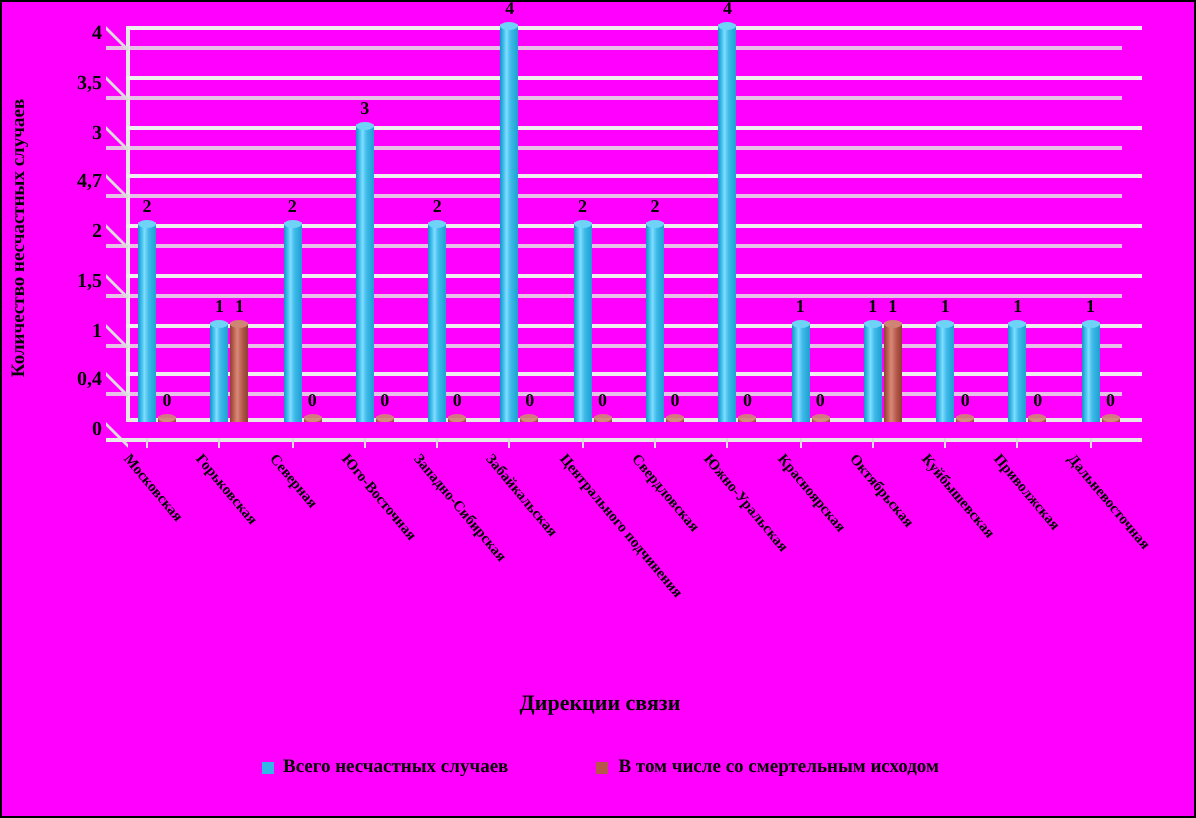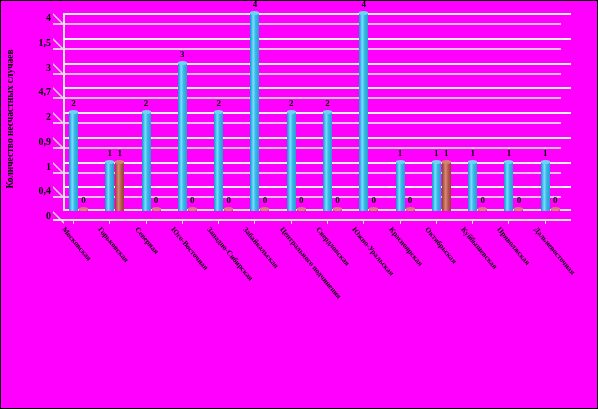--- a/index.html
+++ b/index.html
@@ -203,25 +203,25 @@
 <div id="chart-root">
 
   <div class="y-title-wrap">
     <div class="y-title-inner">Количество несчастных случаев</div>
   </div>
 
   <div class="y-ticks" id="y-ticks">
       <div class="y-tick" style="top: 204px;">0</div>
       <div class="y-tick" style="top: 179.25px;">0,4</div>
       <div class="y-tick" style="top: 154.5px;">1</div>
-      <div class="y-tick" style="top: 129.75px;">0,9</div>
+      <div class="y-tick" style="top: 129.75px;">1,5</div>
       <div class="y-tick" style="top: 105px;">2</div>
       <div class="y-tick" style="top: 80.25px;">4,7</div>
       <div class="y-tick" style="top: 55.5px;">3</div>
-      <div class="y-tick" style="top: 30.75px;">1,5</div>
+      <div class="y-tick" style="top: 30.75px;">3,5</div>
       <div class="y-tick" style="top: 6px;">4</div>
     </div>
 
   <div class="plot-wrap">
     <div class="plot-back"></div>
     <div id="grid-layer">
         <div class="gridline" style="top: 173.25px;"></div>
         <div class="gridline front" style="top: 183.25px; left: 0px; width: 508px; opacity: 0.85;"></div>
         <div class="gridline" style="top: 148.5px;"></div>
         <div class="gridline front" style="top: 158.5px; left: 0px; width: 508px; opacity: 0.85;"></div>
@@ -419,17 +419,26 @@
       <div class="x-tick" style="left: 382.857px;"></div>
       <div class="x-label" style="left: 376.857px;">Октябрьская</div>
       <div class="x-tick" style="left: 419.143px;"></div>
       <div class="x-label" style="left: 413.143px;">Куйбышевская</div>
       <div class="x-tick" style="left: 455.429px;"></div>
       <div class="x-label" style="left: 449.429px;">Приволжская</div>
       <div class="x-tick" style="left: 491.714px;"></div>
       <div class="x-label" style="left: 485.714px;">Дальневосточная</div>
     </div>
 
+  <div class="x-axis-title">Дирекции связи</div>
 
   <div class="legend" id="legend">
+      <div class="legend-item">
+        <span class="swatch" style="background: rgb(51, 181, 229);"></span>
+        <span>Всего несчастных случаев</span>
+      </div>
+      <div class="legend-item">
+        <span class="swatch" style="background: rgb(181, 87, 74);"></span>
+        <span>В том числе со смертельным исходом</span>
+      </div>
     </div>
 
 </div>
 
 </body></html>

